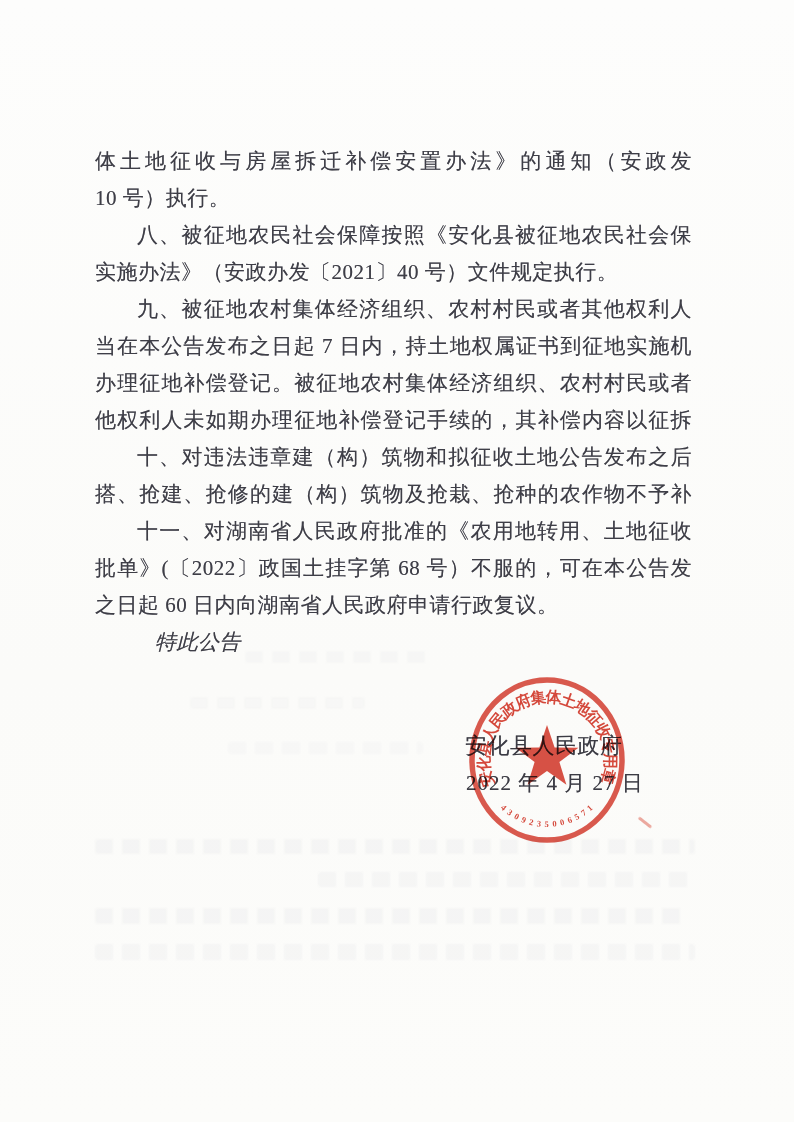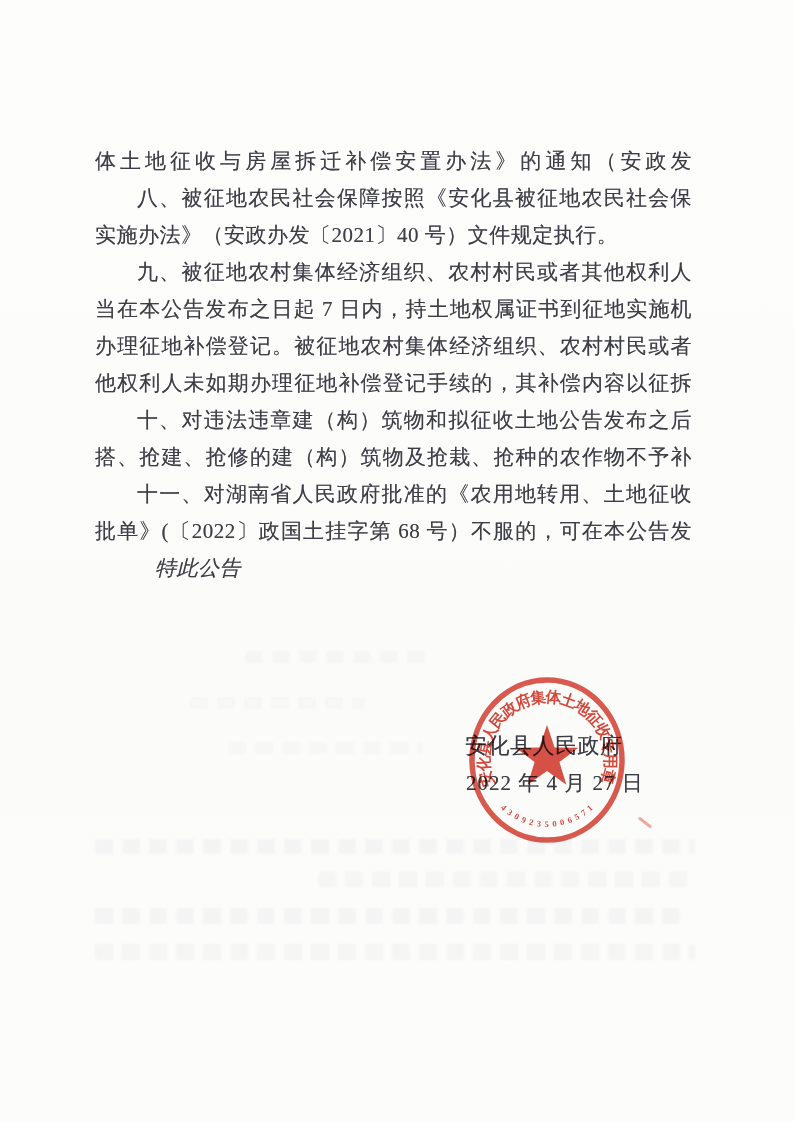--- a/index.html
+++ b/index.html
@@ -84,30 +84,32 @@
   <div class="ghost" style="left:245px;top:651px;width:185px;height:12px;opacity:.55"></div>
   <div class="ghost" style="left:190px;top:697px;width:175px;height:12px;opacity:.5"></div>
   <div class="ghost" style="left:228px;top:742px;width:195px;height:12px;opacity:.45"></div>
   <div class="ghost" style="left:95px;top:839px;width:600px;height:15px;opacity:.75"></div>
   <div class="ghost" style="left:318px;top:872px;width:372px;height:15px;opacity:.7"></div>
   <div class="ghost" style="left:95px;top:908px;width:590px;height:16px;opacity:.75"></div>
   <div class="ghost" style="left:95px;top:944px;width:600px;height:16px;opacity:.7"></div>
 
   <main class="doc-body">
     <div class="line justify">体土地征收与房屋拆迁补偿安置办法》的通知（安政发〔2018〕</div>
+      <div class="line">10 号）执行。</div>
       <div class="line justify" style="padding-left: 42px;">八、被征地农民社会保障按照《安化县被征地农民社会保障</div>
       <div class="line">实施办法》（安政办发〔2021〕40 号）文件规定执行。</div>
       <div class="line justify" style="padding-left: 42px;">九、被征地农村集体经济组织、农村村民或者其他权利人应</div>
       <div class="line justify">当在本公告发布之日起 7 日内，持土地权属证书到征地实施机构</div>
       <div class="line justify">办理征地补偿登记。被征地农村集体经济组织、农村村民或者其</div>
       <div class="line justify">他权利人未如期办理征地补偿登记手续的，其补偿内容以征拆机</div>
       <div class="line justify" style="padding-left: 42px;">十、对违法违章建（构）筑物和拟征收土地公告发布之后抢</div>
       <div class="line justify">搭、抢建、抢修的建（构）筑物及抢栽、抢种的农作物不予补偿。</div>
       <div class="line justify" style="padding-left: 42px;">十一、对湖南省人民政府批准的《农用地转用、土地征收审</div>
       <div class="line justify">批单》(〔2022〕政国土挂字第 68 号）不服的，可在本公告发布</div>
+      <div class="line">之日起 60 日内向湖南省人民政府申请行政复议。</div>
       <div class="line" style="padding-left: 60px; font-style: italic;">特此公告</div>
   </main>
 
   <div class="sig-org">安化县人民政府</div>
   <div class="sig-date">2022 年 4 月 27 日</div>
 
   <div class="seal">
     <svg width="172" height="170" viewBox="0 0 172 170">
       <ellipse cx="86" cy="84" rx="75" ry="80" fill="none" stroke="#d5392b" stroke-width="5.5" opacity=".9"></ellipse>
       <path id="ringPath" d="M 33.4 108.5 A 58 58 0 1 1 138.6 108.5" fill="none"></path>

